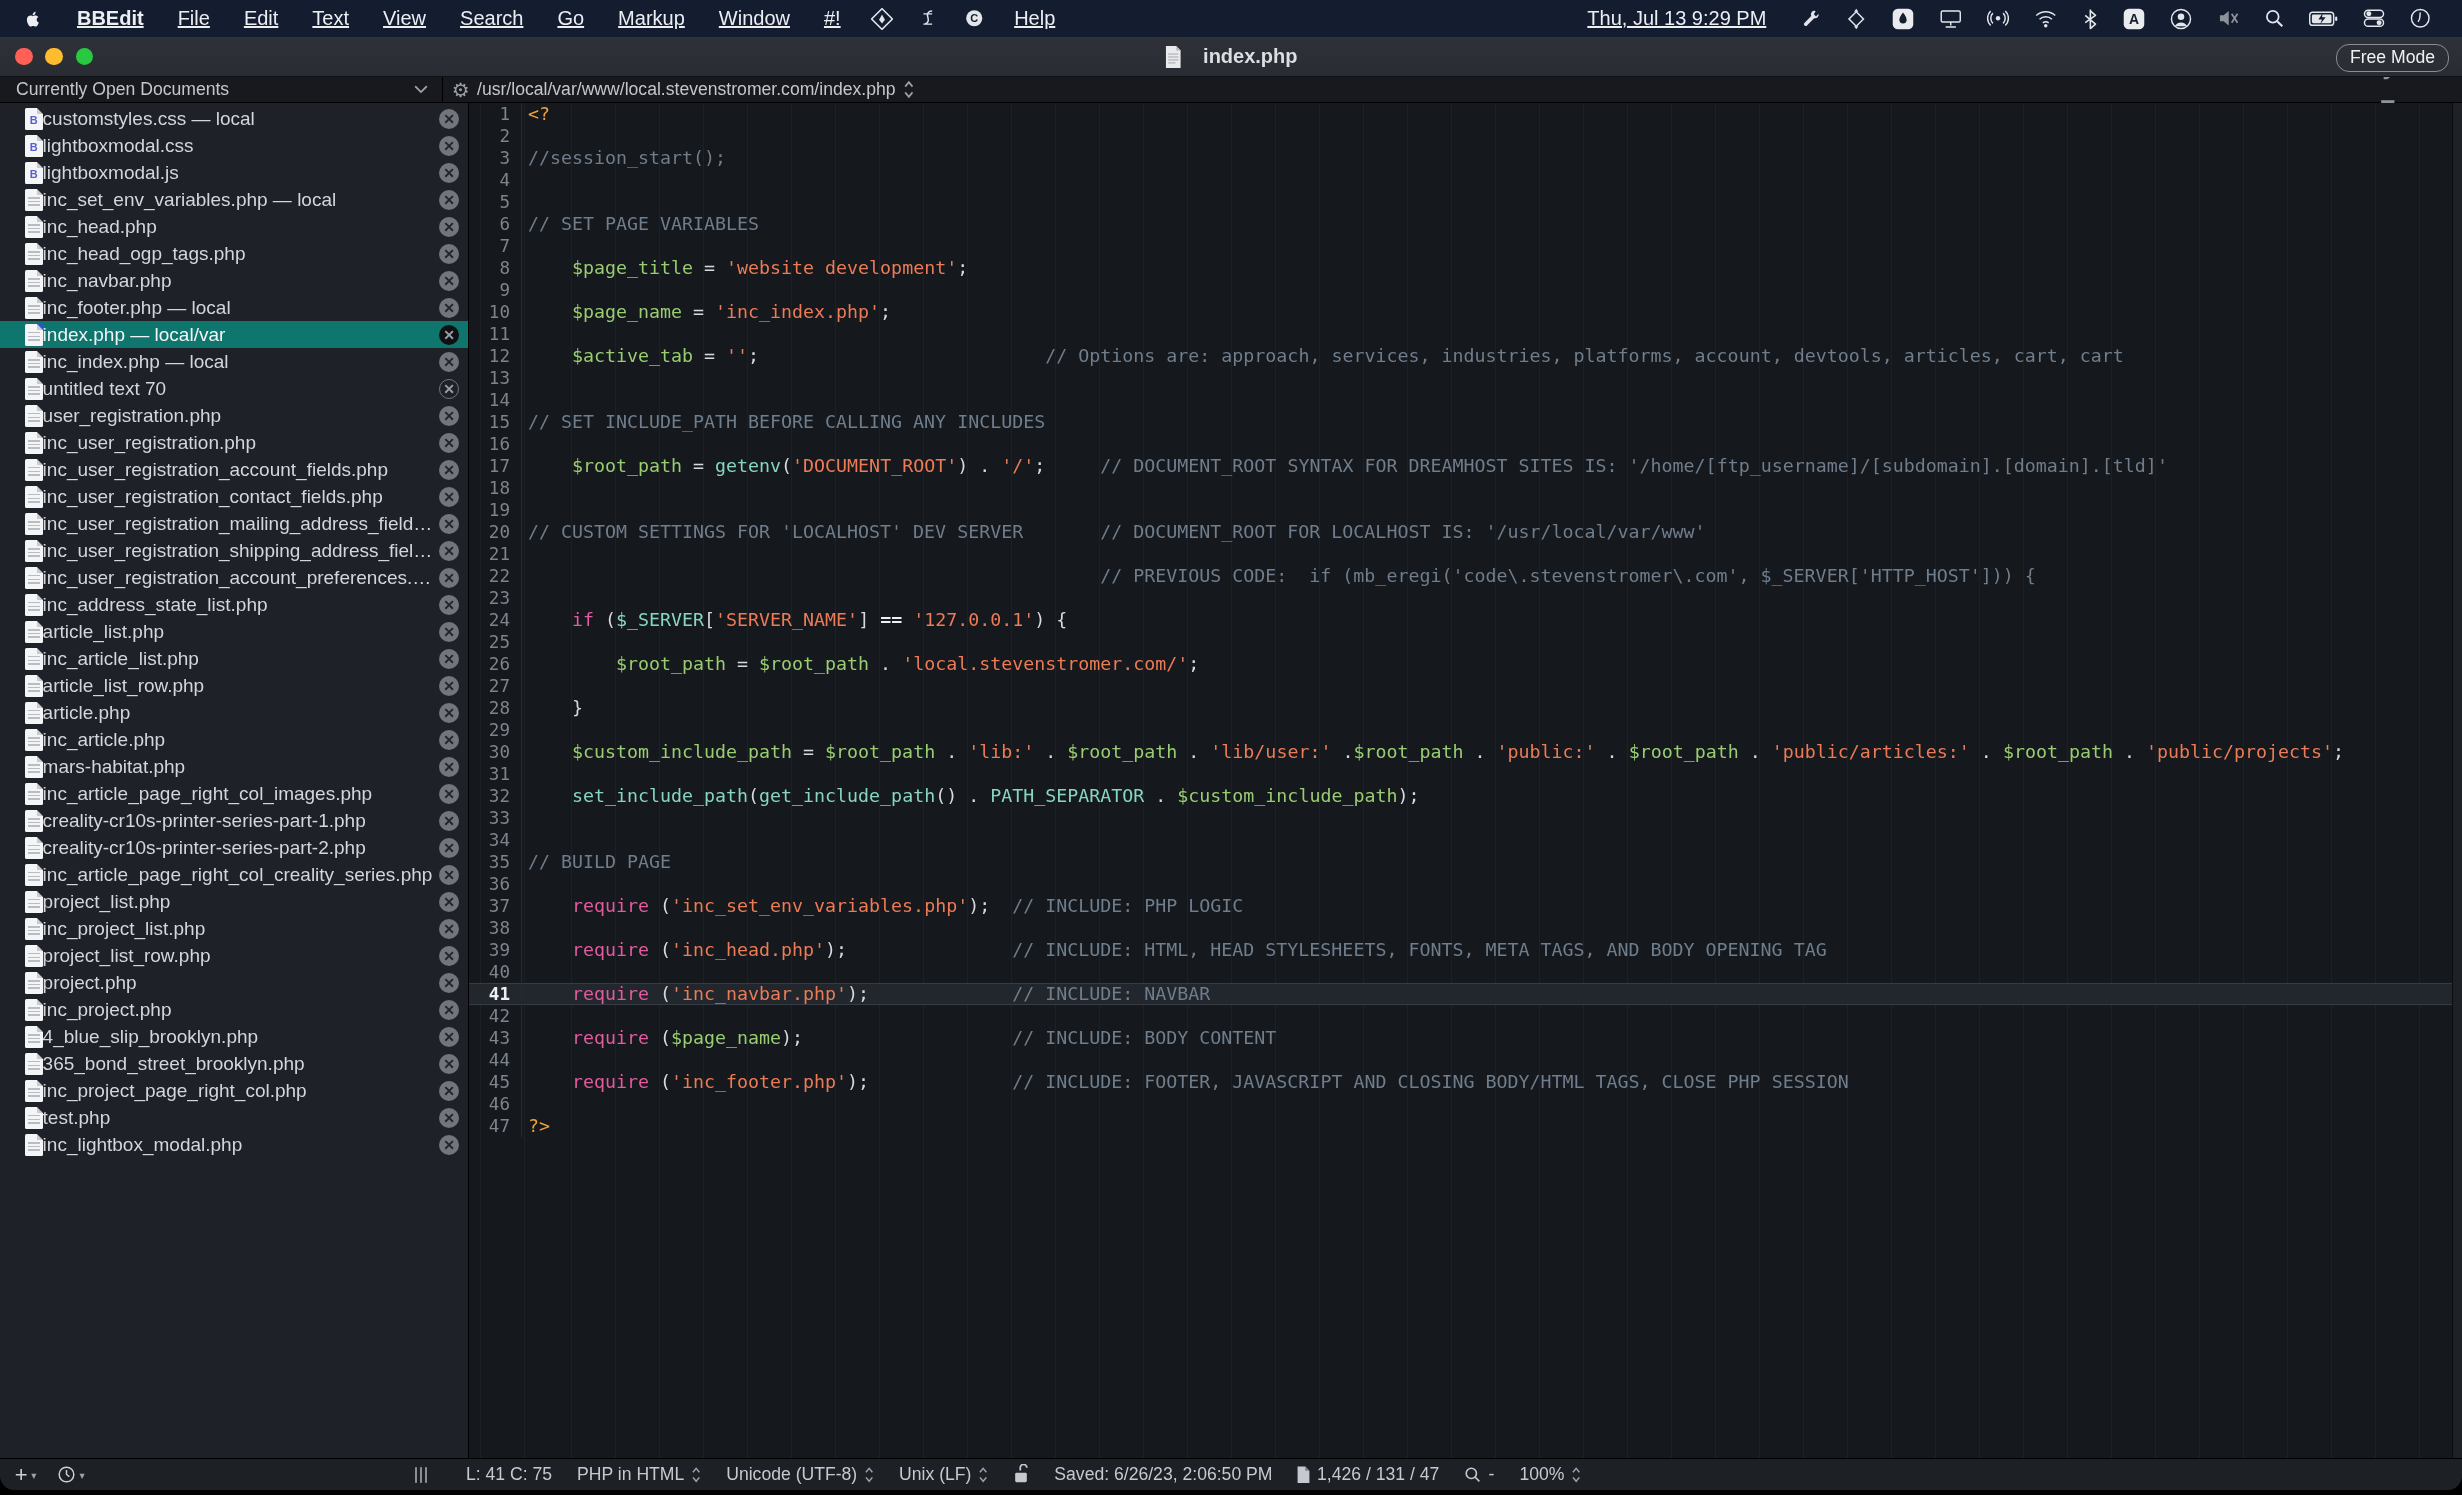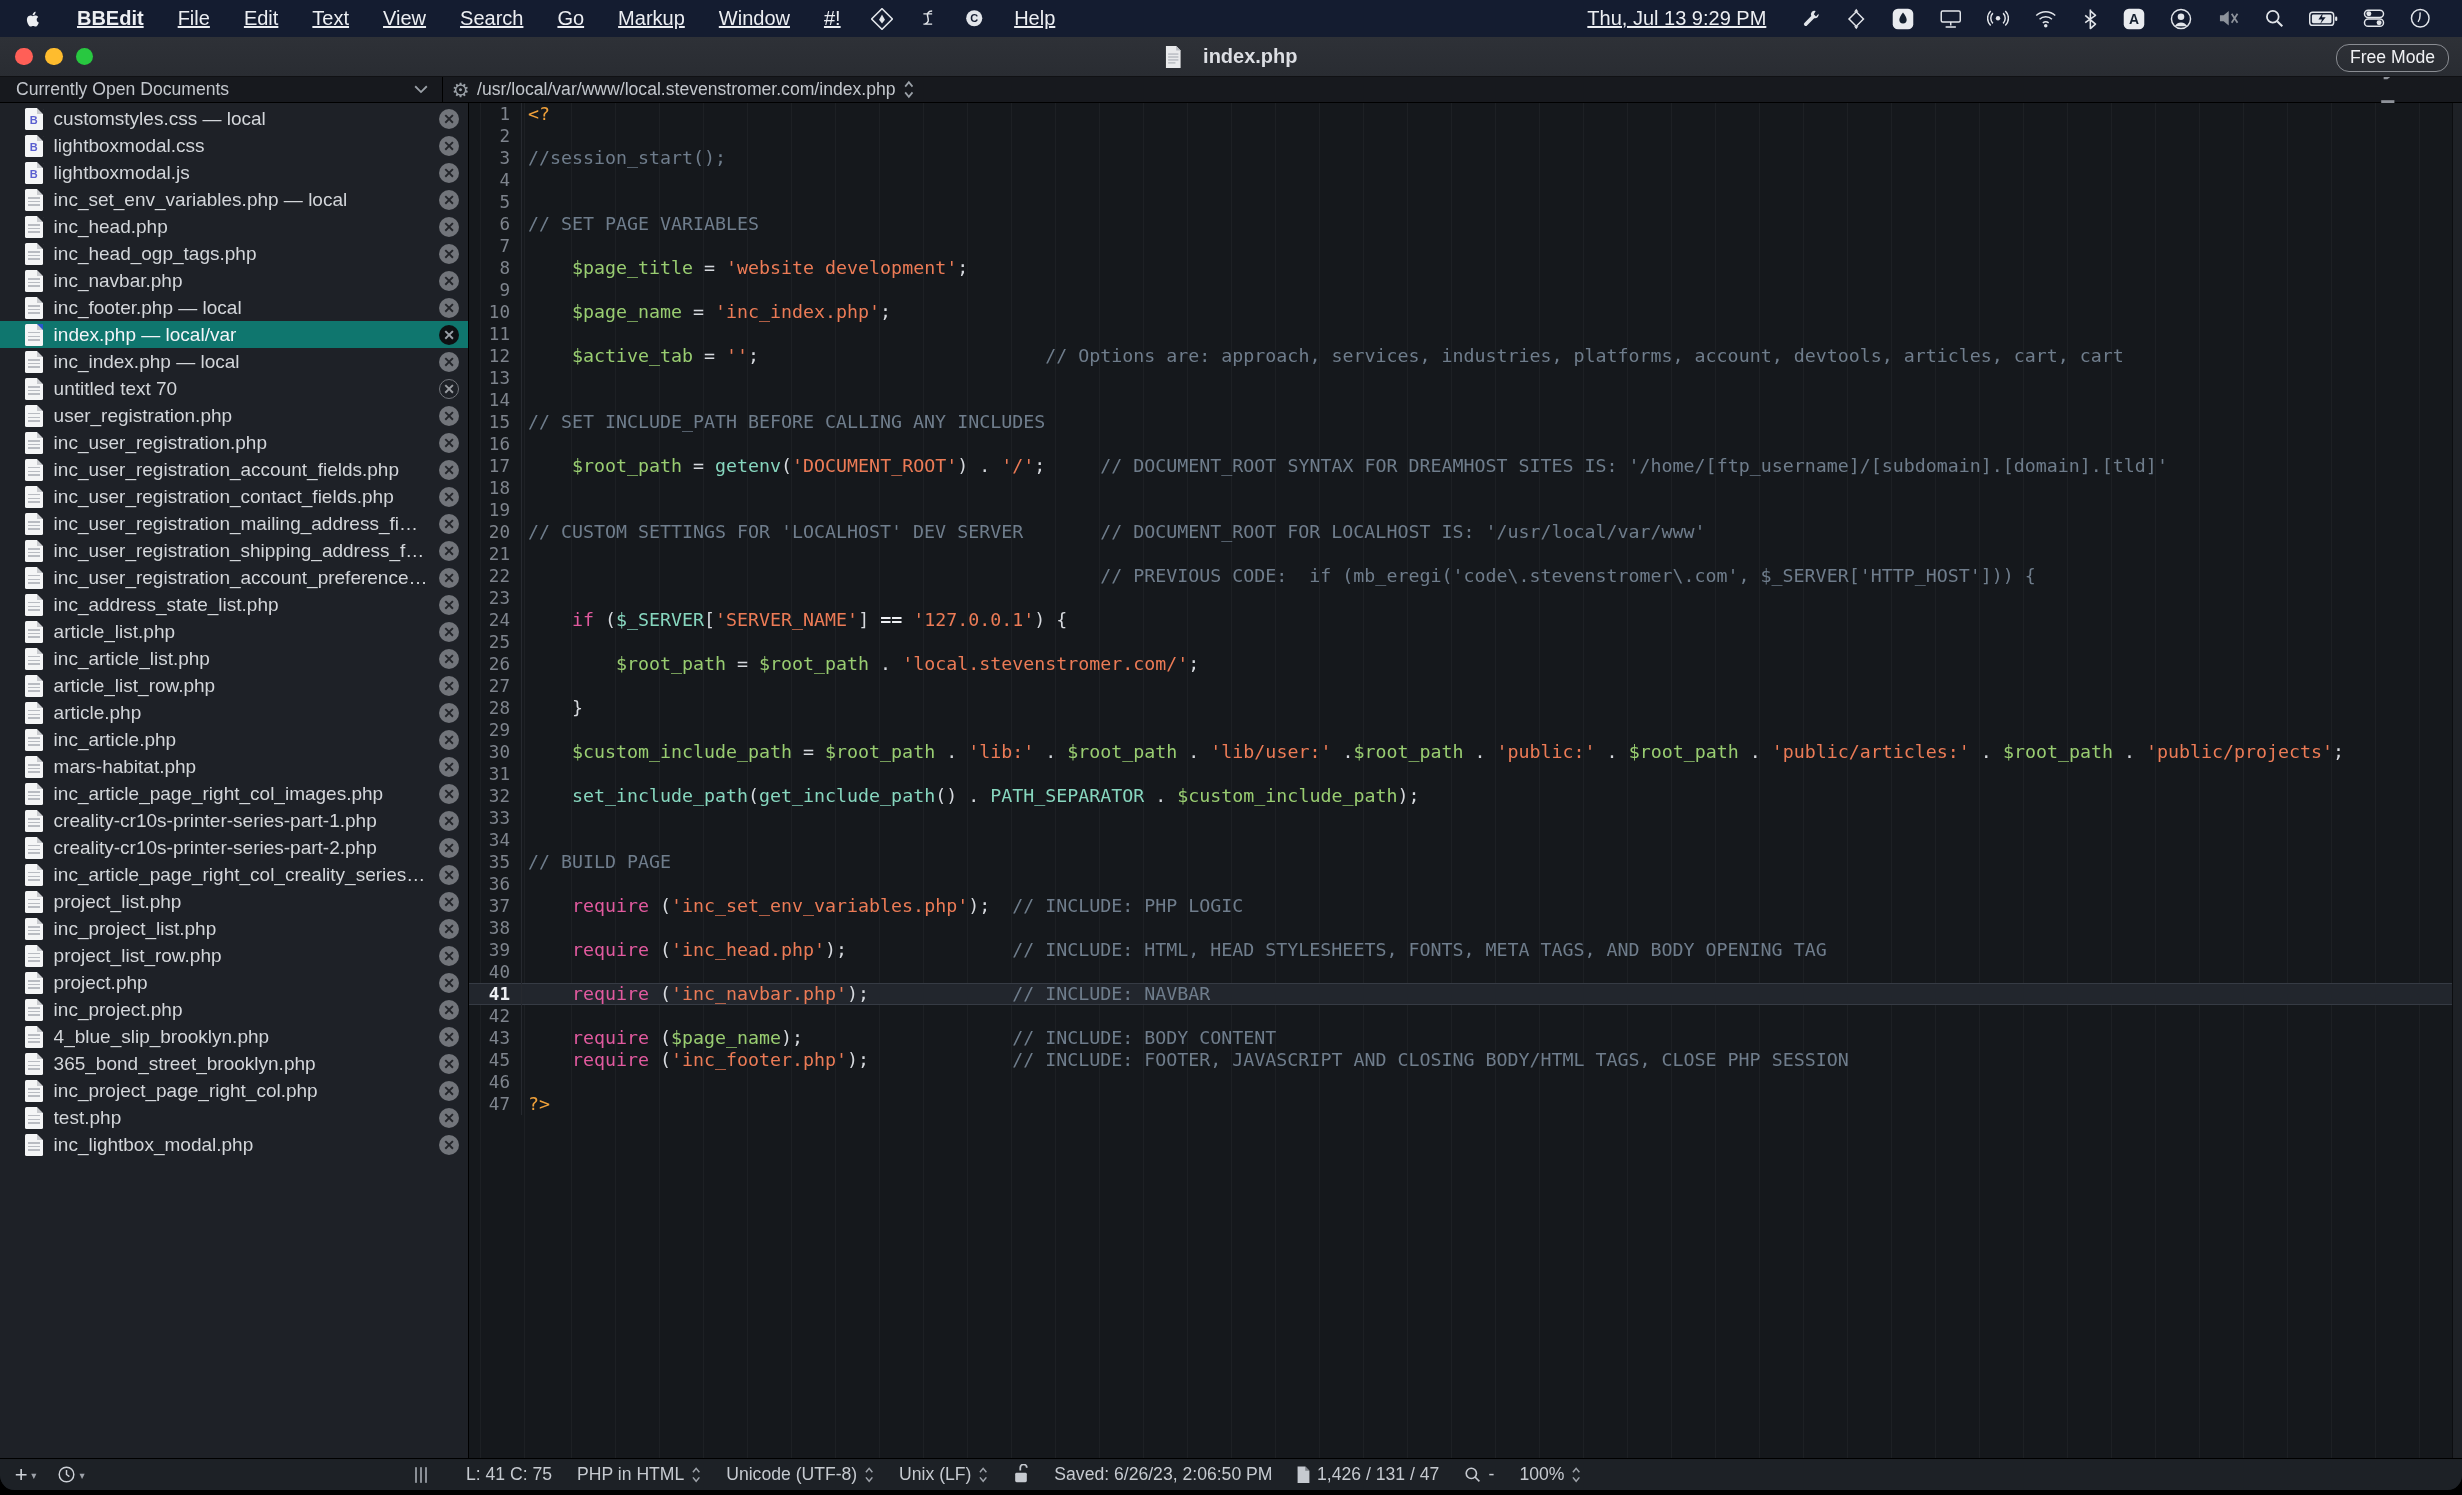--- a/index.html
+++ b/index.html
@@ -44,21 +44,21 @@
   .gear { color:#9aa0a7; font-size:20px; font-family:"DejaVu Sans", sans-serif; line-height:1; }
   .pathtext { white-space:nowrap; }
   .pb-spacer { flex:1; }
   .pb-right { display:flex; align-items:center; gap:16px;flex-direction:column; }
   .functions { display:flex; align-items:center; gap:5.9px; color:#c3c7cd; }
   .icn { display:flex; align-items:center; }
 
   
   .main { flex:1; display:flex; min-height:0; }
   .sidebar { width:469px; flex:0 0 auto; background:#1e2127; border-right:0.7px solid #000; overflow:hidden; padding-top:2.2px; }
-  .srow { height:27px; display:flex; align-items:center; padding:0 8.8px 0 25px; gap:11px; color:#d3d6da; font-size:19px; }
+  .srow { height:27px; display:flex; align-items:center; padding:0 8.8px 0 25px; gap:0; color:#d3d6da; font-size:19px; }
   .srow.sel { background:#0f766e; color:#f2f4f8; }
   .sname { flex:1; min-width:0; white-space:nowrap; overflow:hidden; text-overflow:ellipsis; }
   .doc { width:17.6px; height:22px; flex:0 0 auto; position:relative; background:#f4f5f6; border-radius:1.5px; }
   .doc:before { content:""; position:absolute; right:0; top:0; border-style:solid; border-width:0 6.6px 6.6px 0;
                 border-color:#1e2127 #1e2127 #c9cbcf #c9cbcf; }
   .srow.sel .doc:before { border-color:#2857cb #2857cb #c9cbcf #c9cbcf; }
   .doc:after { content:""; position:absolute; left:2.9px; right:2.9px; top:8.8px; height:10.3px;
                background:repeating-linear-gradient(#b9bcc2 0 1.5px, transparent 1.5px 3.7px); }
   .doc.bdoc:after { content:"B"; background:none; color:#5a5fd0; font-size:11px; font-weight:700; top:5.9px; text-align:center; height:auto; }
   .closex { width:20px; height:20px; flex:0 0 auto; border-radius:50%; background:#72757b; color:#23252a;
@@ -543,20 +543,21 @@
             <div class="cl"><span class="lnum">34</span><span class="ctext"></span></div>
             <div class="cl"><span class="lnum">35</span><span class="ctext"><span class="tk-c">// BUILD PAGE</span></span></div>
             <div class="cl"><span class="lnum">36</span><span class="ctext"></span></div>
             <div class="cl"><span class="lnum">37</span><span class="ctext"><span class="tk-p">    </span><span class="tk-k">require</span><span class="tk-p"> (</span><span class="tk-s">'inc_set_env_variables.php'</span><span class="tk-p">);</span><span class="tk-p">  </span><span class="tk-c">// INCLUDE: PHP LOGIC</span></span></div>
             <div class="cl"><span class="lnum">38</span><span class="ctext"></span></div>
             <div class="cl"><span class="lnum">39</span><span class="ctext"><span class="tk-p">    </span><span class="tk-k">require</span><span class="tk-p"> (</span><span class="tk-s">'inc_head.php'</span><span class="tk-p">);</span><span class="tk-p">               </span><span class="tk-c">// INCLUDE: HTML, HEAD STYLESHEETS, FONTS, META TAGS, AND BODY OPENING TAG</span></span></div>
             <div class="cl"><span class="lnum">40</span><span class="ctext"></span></div>
             <div class="cl cur"><span class="lnum">41</span><span class="ctext"><span class="tk-p">    </span><span class="tk-k">require</span><span class="tk-p"> (</span><span class="tk-s">'inc_navbar.php'</span><span class="tk-p">);</span><span class="tk-p">             </span><span class="tk-c">// INCLUDE: NAVBAR</span></span></div>
             <div class="cl"><span class="lnum">42</span><span class="ctext"></span></div>
             <div class="cl"><span class="lnum">43</span><span class="ctext"><span class="tk-p">    </span><span class="tk-k">require</span><span class="tk-p"> (</span><span class="tk-v">$page_name</span><span class="tk-p">);</span><span class="tk-p">                   </span><span class="tk-c">// INCLUDE: BODY CONTENT</span></span></div>
+            <div class="cl"><span class="lnum">44</span><span class="ctext"></span></div>
             <div class="cl"><span class="lnum">45</span><span class="ctext"><span class="tk-p">    </span><span class="tk-k">require</span><span class="tk-p"> (</span><span class="tk-s">'inc_footer.php'</span><span class="tk-p">);</span><span class="tk-p">             </span><span class="tk-c">// INCLUDE: FOOTER, JAVASCRIPT AND CLOSING BODY/HTML TAGS, CLOSE PHP SESSION</span></span></div>
             <div class="cl"><span class="lnum">46</span><span class="ctext"></span></div>
             <div class="cl"><span class="lnum">47</span><span class="ctext"><span class="tk-t">?&gt;</span></span></div>
           </div>
         <div class="vscroll"></div>
       </div>
     </div>
 
     <div class="statusbar">
       <div class="st-left">

